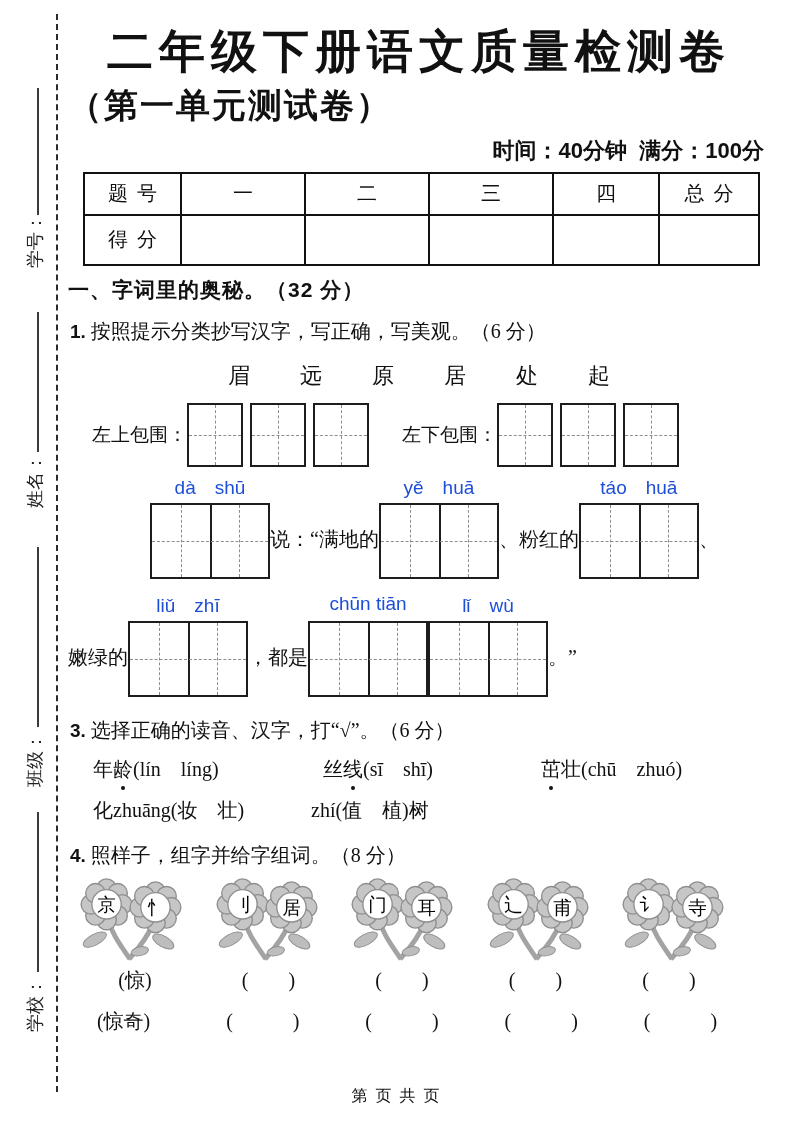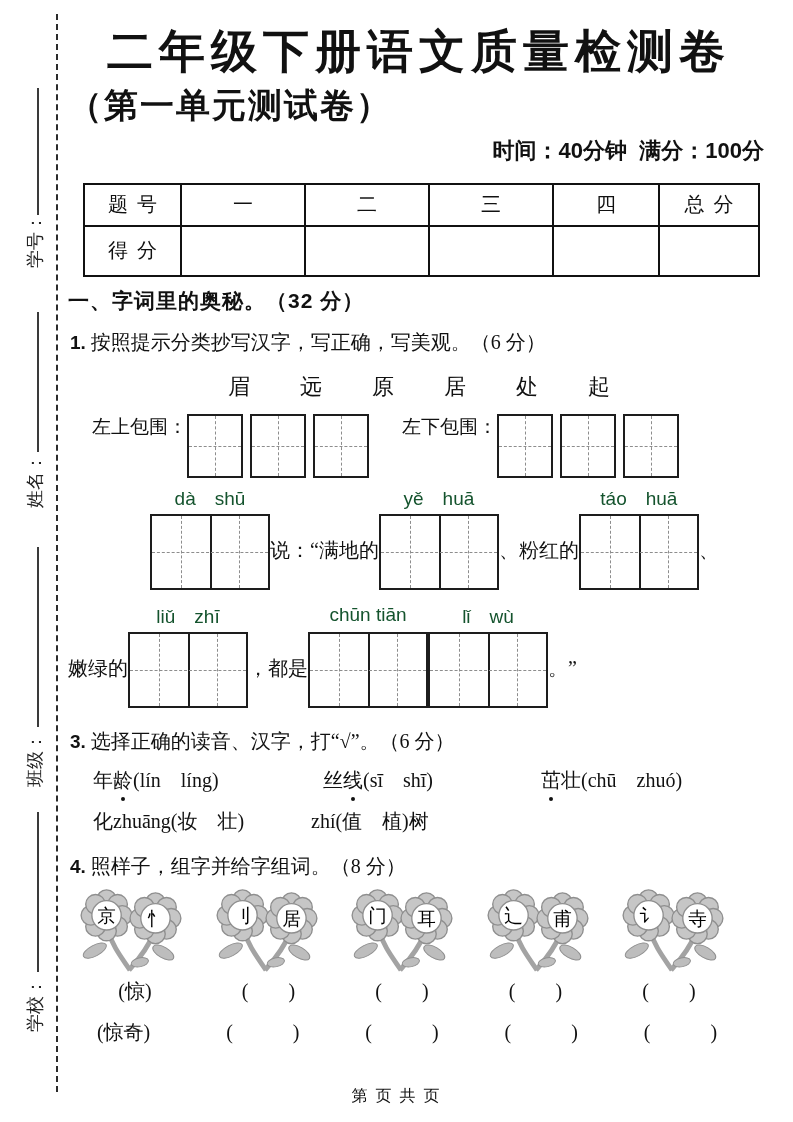--- a/index.html
+++ b/index.html
@@ -20,50 +20,50 @@
 
   
   .main{position:absolute;left:68px;top:0;width:702px;}
   .doc-title{margin-top:24px;text-align:center;font-family:"Liberation Sans",sans-serif;
     font-weight:900;font-size:46px;letter-spacing:6px;line-height:1.2;}
   .doc-subtitle{margin-top:6px;text-align:left;font-family:"Liberation Sans",sans-serif;
     font-weight:900;font-size:34px;letter-spacing:2px;line-height:1.2;}
   .meta{margin-top:10px;text-align:right;padding-right:6px;
     font-family:"Liberation Sans",sans-serif;font-weight:700;font-size:22px;white-space:pre;}
 
-  table.score-table{border-collapse:collapse;margin-left:15px;margin-top:17px;table-layout:fixed;}
+  table.score-table{border-collapse:collapse;margin-left:15px;margin-top:6px;table-layout:fixed;}
   table.score-table td{border:2.5px solid #111;text-align:center;font-size:20px;padding:0;}
   table.score-table tr.r1 td{height:40px;}
   table.score-table tr.r2 td{height:48px;}
   td.sp{letter-spacing:0.45em;text-indent:0.45em;}
 
   .sec-heading{margin:10px 0 0 0;font-family:"Liberation Sans",sans-serif;
     font-weight:800;font-size:21px;letter-spacing:1px;}
   .q-label{margin:14px 0 0 2px;font-size:20px;}
   .q-label b{font-family:"Liberation Sans",sans-serif;font-size:19px;}
 
   .char-row{margin-top:16px;display:flex;justify-content:center;gap:50px;
     font-size:22px;}
-  .boxes-row{margin-top:12px;display:flex;align-items:flex-start;margin-left:24px;}
+  .boxes-row{margin-top:12px;display:flex;align-items:center;margin-left:24px;}
   .group-label{font-size:19px;white-space:nowrap;}
   .gap{width:26px;}
 
   
   .tian{position:relative;width:52px;height:60px;border:2px solid #1d1d1d;margin-right:7px;background:#fff;}
   
   .tian2{position:relative;width:116px;height:72px;border:2px solid #1d1d1d;background:#fff;}
   .tian i,.tian2 i{position:absolute;display:block;}
   .dv{top:0;bottom:0;width:0;border-left:1px dashed #8d8d8d;left:50%;}
   .dh{left:0;right:0;height:0;border-top:1px dashed #8d8d8d;top:50%;}
   .p25{left:25%;} .p75{left:75%;}
   .sv{top:0;bottom:0;width:0;border-left:2px solid #1d1d1d;left:50%;}
 
   .pin-group{display:flex;flex-direction:column;align-items:center;}
   .pinyin{height:28px;font-size:19px;font-family:"Liberation Sans",sans-serif;
-    white-space:pre;color:#14532d;}
+    white-space:pre;color:#1d4ed8;}
   .q2row{display:flex;align-items:flex-start;margin-top:8px;}
   .q2row .seg{font-size:20px;line-height:24px;padding-top:52px;white-space:pre;}
   .q2row.first{margin-left:82px;}
   .q2row .seg.lead{padding-top:52px;}
 
   .q3row{display:flex;margin-left:25px;margin-top:12px;font-size:20px;}
   .q3row .c1{width:230px;} .q3row .c2{width:218px;} .q3row .c3{flex:1;}
   .q3row span{white-space:pre;}
   .dotted{position:relative;display:inline-block;}
   .dotted::after{content:"";position:absolute;left:50%;bottom:-7px;width:4px;height:4px;

